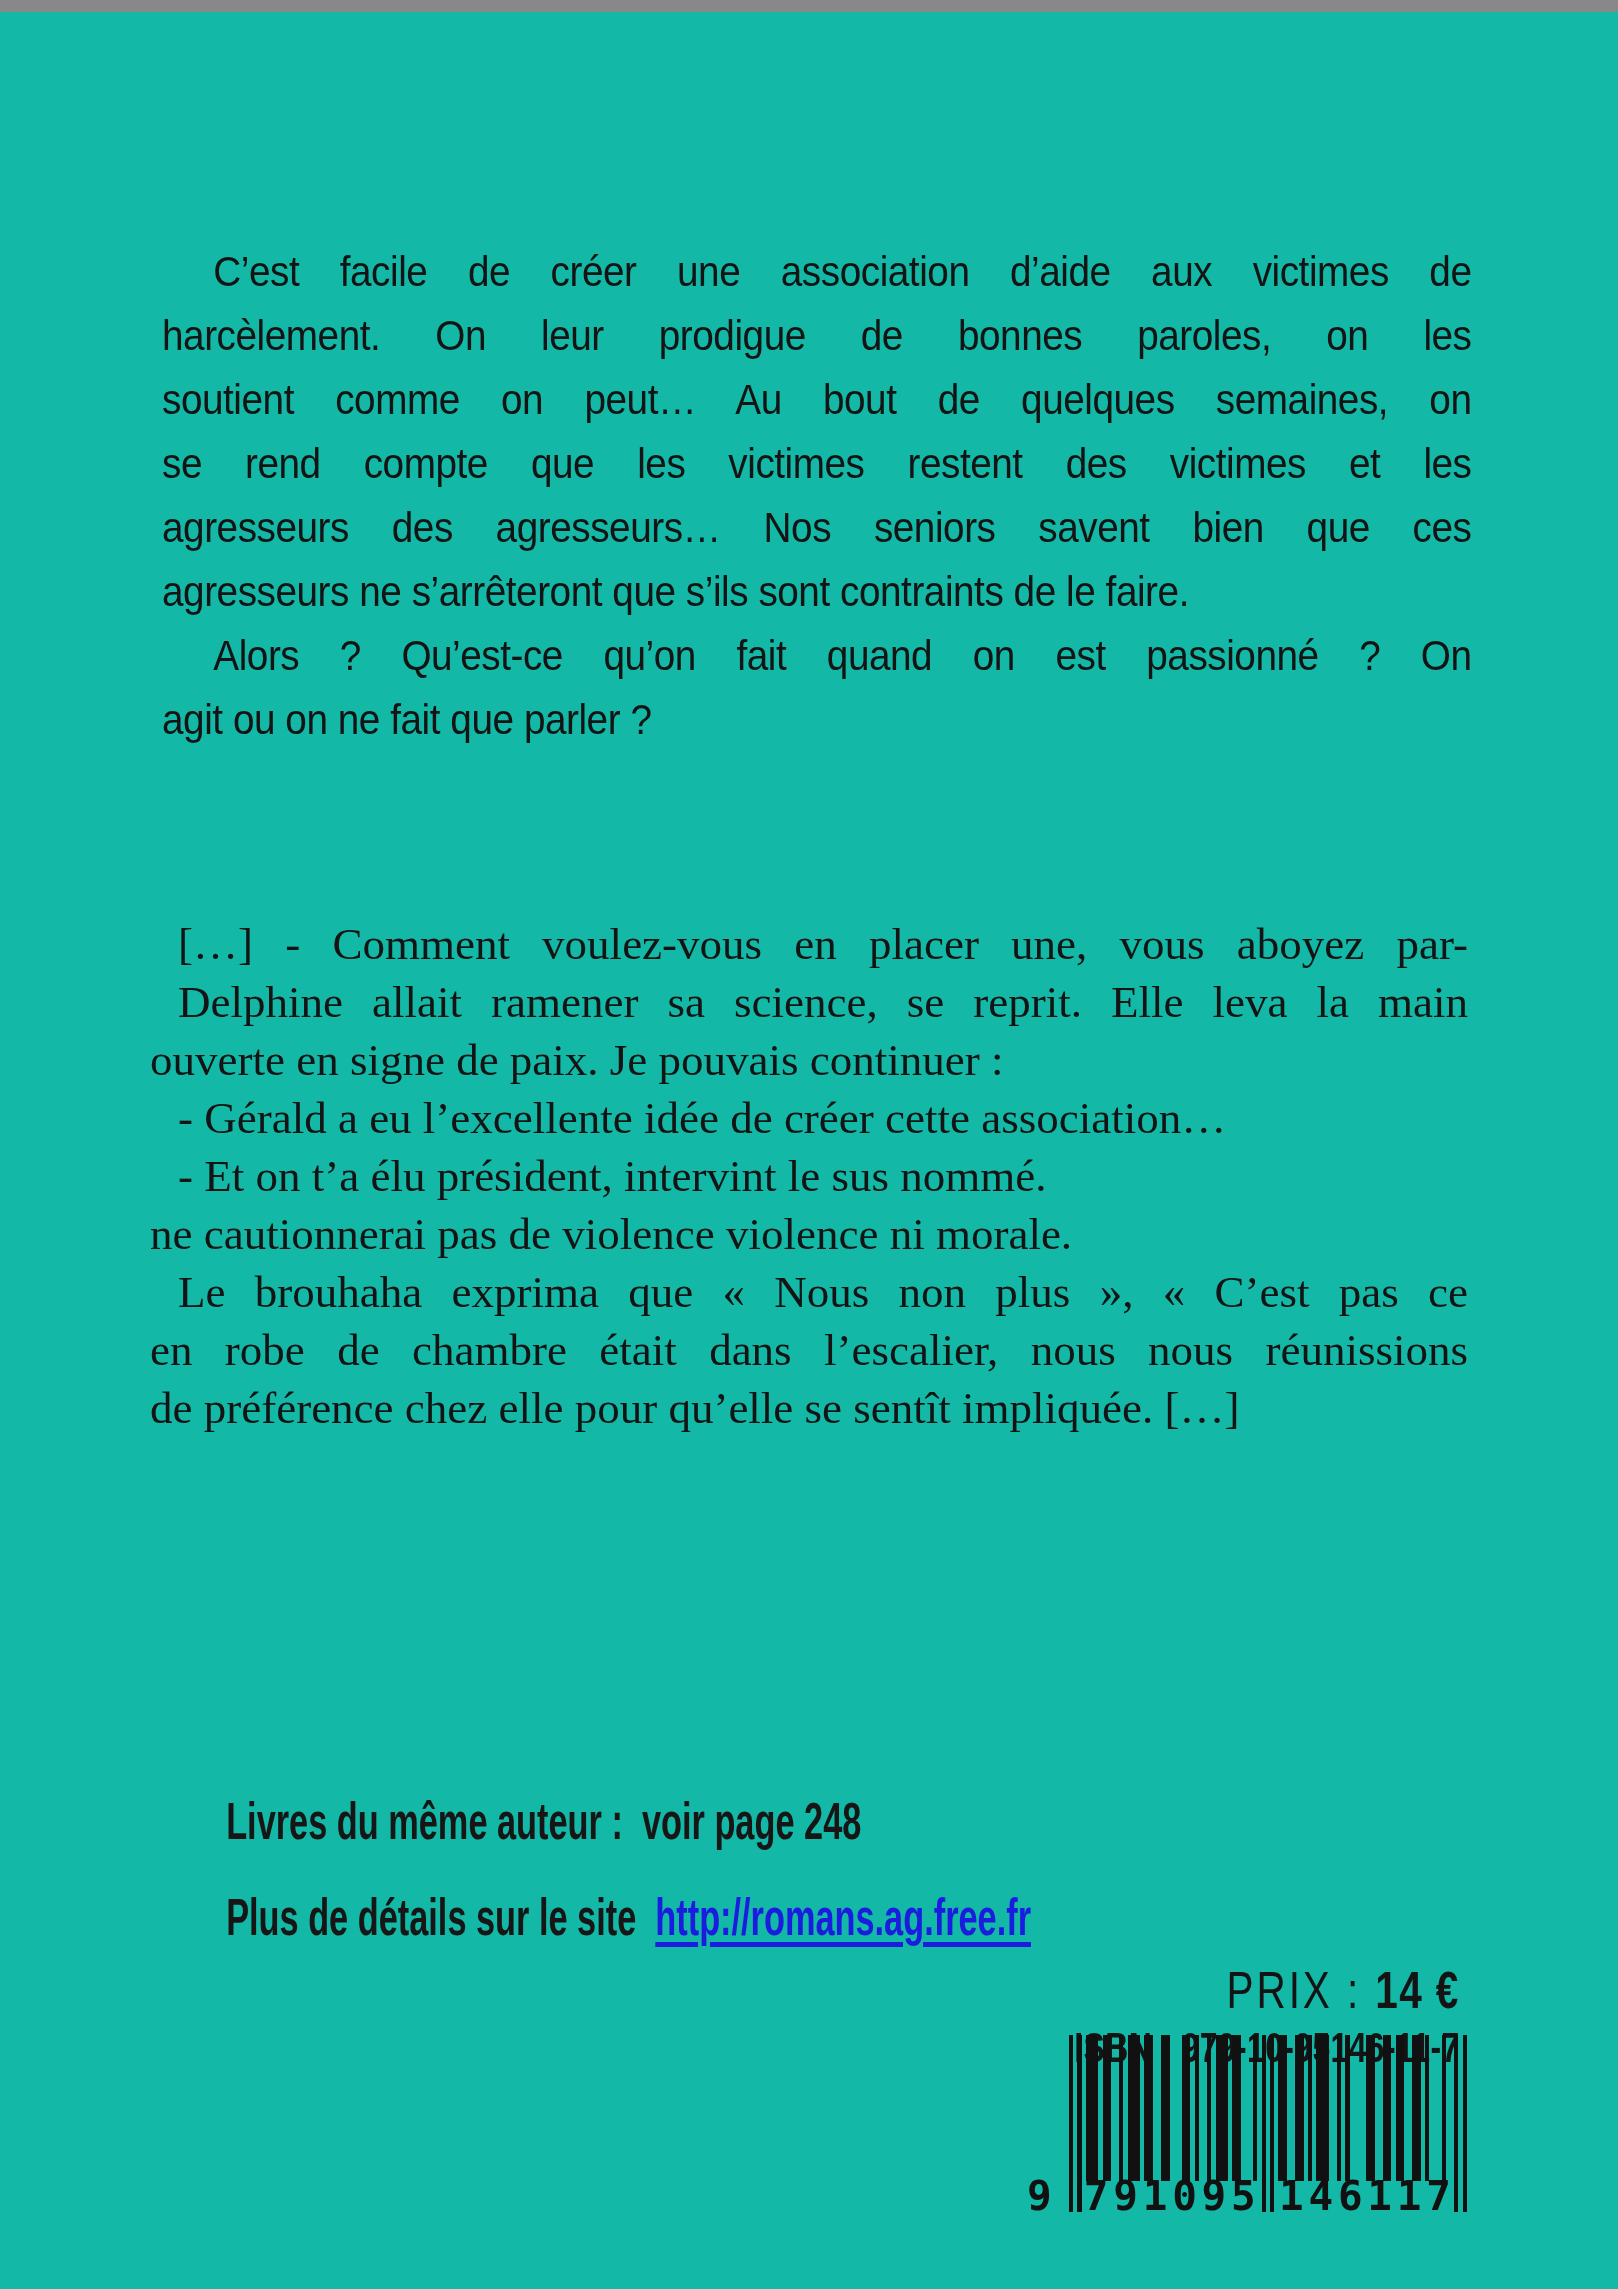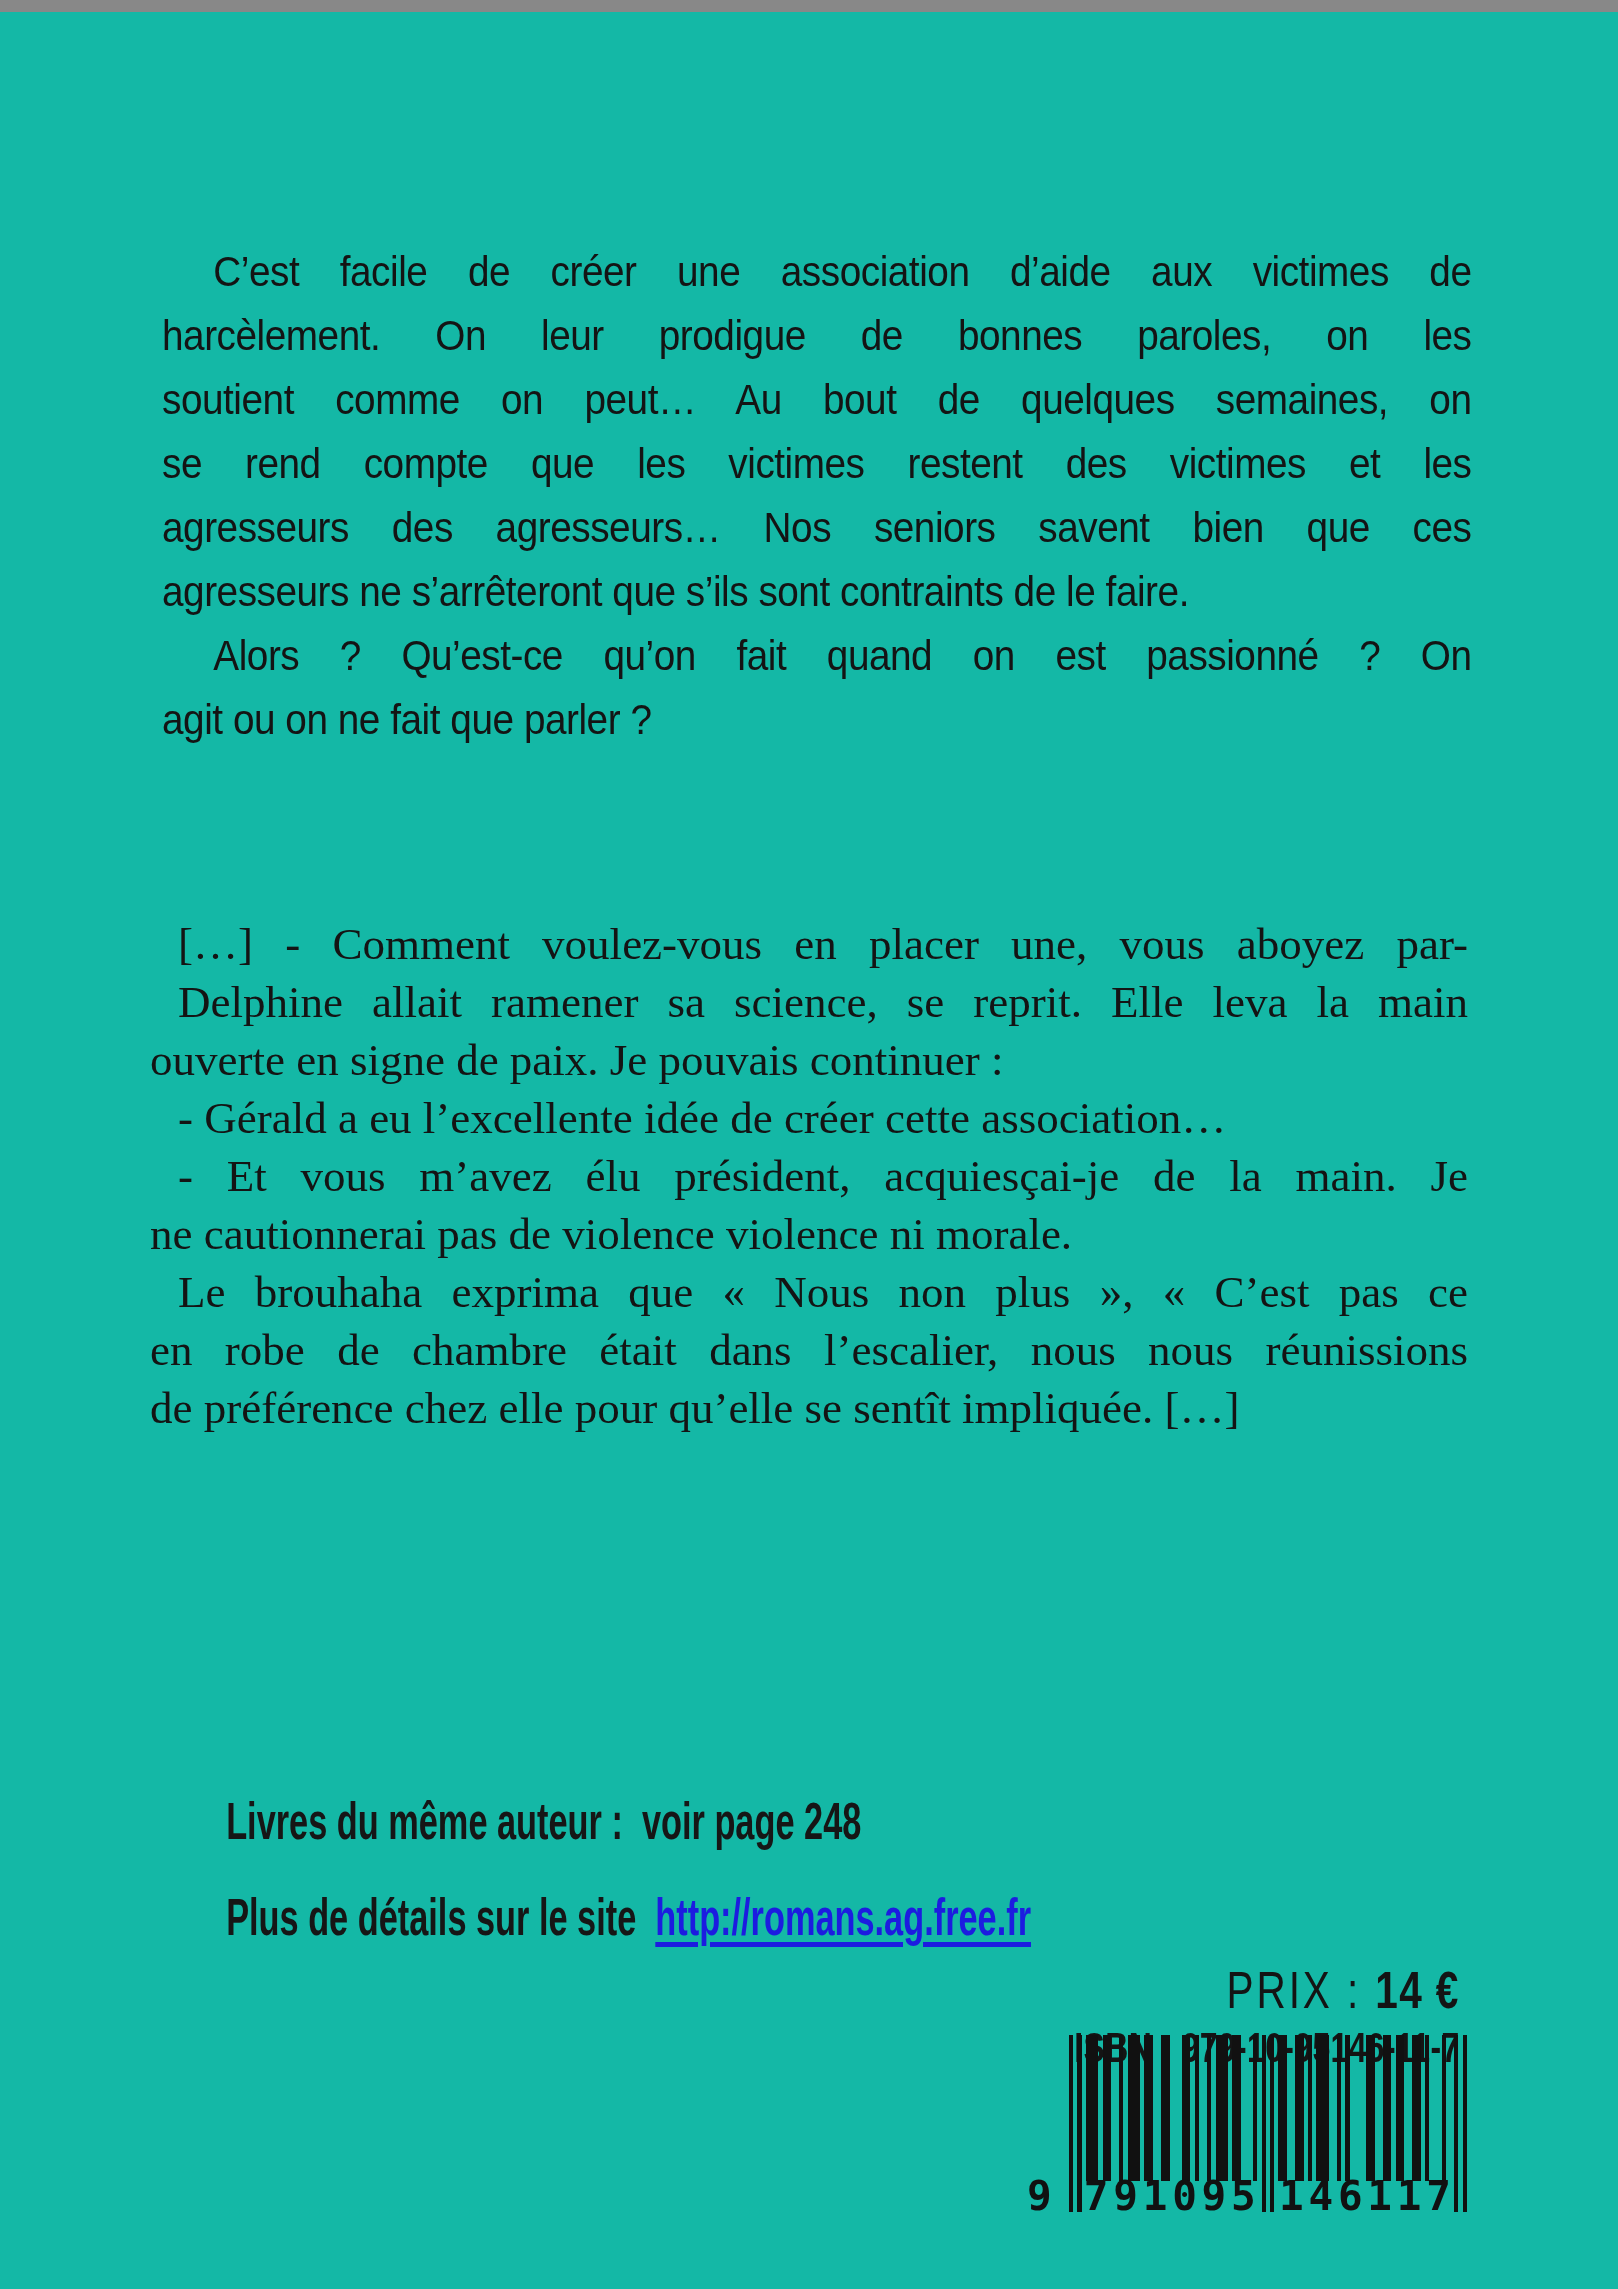--- a/index.html
+++ b/index.html
@@ -76,21 +76,21 @@
       <div class="line end">agresseurs ne s’arrêteront que s’ils sont contraints de le faire.</div>
       <div class="line"><span class="ind"></span>Alors ? Qu’est-ce qu’on fait quand on est passionné ? On</div>
       <div class="line end">agit ou on ne fait que parler ?</div>
     </section>
 
   <section class="excerpt">
       <div class="line"><span class="ind"></span>[…] - Comment voulez-vous en placer une, vous aboyez par-</div>
       <div class="line"><span class="ind"></span>Delphine allait ramener sa science, se reprit. Elle leva la main</div>
       <div class="line end">ouverte en signe de paix. Je pouvais continuer :</div>
       <div class="line end"><span class="ind"></span>- Gérald a eu l’excellente idée de créer cette association…</div>
-      <div class="line"><span class="ind"></span>- Et vous m’avez élu président, acquiesçai-je de la main. Je</div>
+      <div class="line end"><span class="ind"></span>- Et on t’a élu président, intervint le sus nommé.</div>
       <div class="line end">ne cautionnerai pas de violence violence ni morale.</div>
       <div class="line"><span class="ind"></span>Le brouhaha exprima que « Nous non plus », « C’est pas ce</div>
       <div class="line">en robe de chambre était dans l’escalier, nous nous réunissions</div>
       <div class="line end">de préférence chez elle pour qu’elle se sentît impliquée. […]</div>
     </section>
 
   <div class="bold-line books-line">
     <span>Livres du même auteur :  voir page 248</span>
   </div>
 

